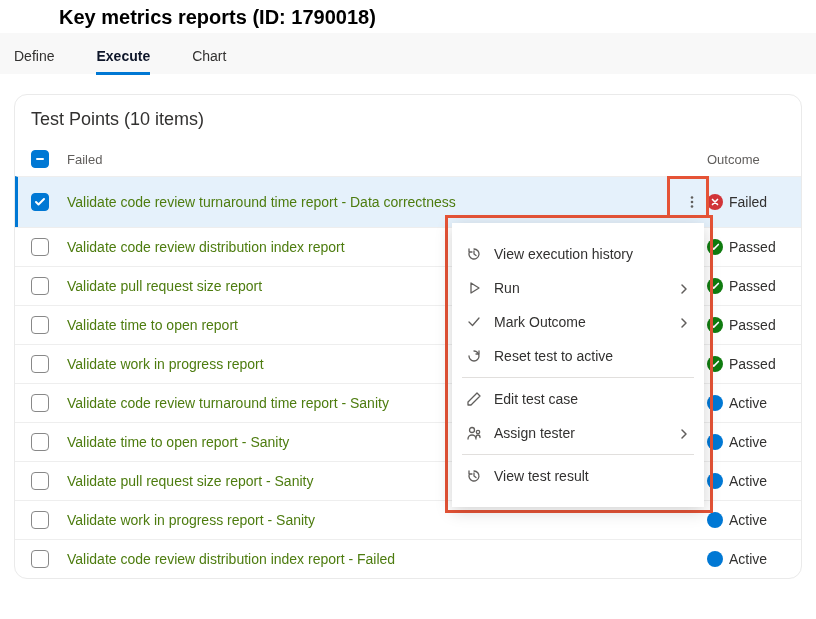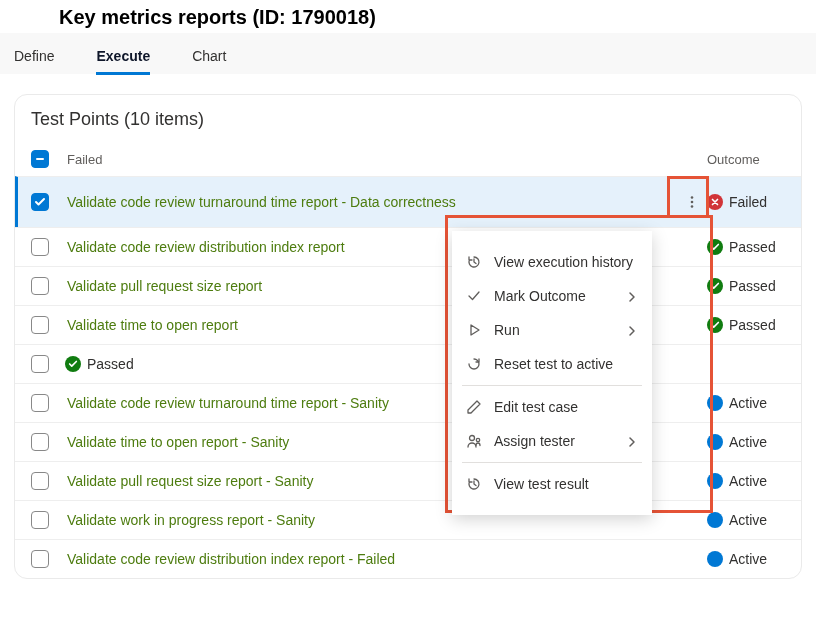--- a/index.html
+++ b/index.html
@@ -140,24 +140,23 @@
   }
   .menu-highlight {
     position: absolute;
     border: 3px solid #e55336;
     pointer-events: none;
   }
   .context-menu {
     position: absolute;
     background: #fff;
     box-shadow: 0 4px 16px rgba(0,0,0,0.18);
-    width: 200px;
+    width: 252px;
     z-index: 10;
     padding: 14px 0;
-    margin-top: 8px;
   }
   .menu-item {
     display: flex;
     align-items: center;
     padding: 9px 14px;
     cursor: pointer;
     color: #323130;
     gap: 12px;
   }
   .menu-icon {
@@ -263,20 +262,21 @@
               <path d="M2 6l2.5 2.5L10 3" stroke="#fff" stroke-width="2" fill="none" stroke-linecap="round" stroke-linejoin="round"></path>
             </svg>
           </span>
           <span>Passed</span>
         </div>
       </div>
       <div class="row">
         <div class="col-check">
           <span class="checkbox"></span>
         </div>
+        <div class="row-title">Validate work in progress report</div>
         <div class="outcome-cell">
           <span class="status-icon status-pass">
             <svg viewBox="0 0 12 12">
               <path d="M2 6l2.5 2.5L10 3" stroke="#fff" stroke-width="2" fill="none" stroke-linecap="round" stroke-linejoin="round"></path>
             </svg>
           </span>
           <span>Passed</span>
         </div>
       </div>
       <div class="row">
@@ -333,46 +333,46 @@
 
   <div class="context-menu" id="context-menu" style="top:128px; left:437px;">
       <div class="menu-item">
         <span class="menu-icon">
           <svg viewBox="0 0 16 16">
             <path d="M8 3a5 5 0 1 1-4.5 2.8M3 3v3h3" stroke="#605e5c" stroke-width="1.3" fill="none" stroke-linecap="round" stroke-linejoin="round"></path>
             <path d="M8 5v3l2 1.5" stroke="#605e5c" stroke-width="1.3" fill="none" stroke-linecap="round" stroke-linejoin="round"></path>
           </svg>
         </span>
         <span class="menu-label">View execution history</span>
+      </div>
+      <div class="menu-item">
+        <span class="menu-icon">
+          <svg viewBox="0 0 16 16">
+            <path d="M5 3l8 5-8 5z" stroke="#605e5c" stroke-width="1.3" fill="none" stroke-linecap="round" stroke-linejoin="round"></path>
+          </svg>
+        </span>
+        <span class="menu-label">Run</span>
+        <span class="menu-chevron"><svg viewBox="0 0 12 12" width="12" height="12">
+            <path d="M4 2l4 4-4 4" stroke="#605e5c" stroke-width="1.5" fill="none" stroke-linecap="round" stroke-linejoin="round"></path>
+          </svg></span>
       </div>
       <div class="menu-item">
         <span class="menu-icon">
           <svg viewBox="0 0 16 16">
             <path d="M3 8l3.5 3.5L13 4" stroke="#605e5c" stroke-width="1.3" fill="none" stroke-linecap="round" stroke-linejoin="round"></path>
           </svg>
         </span>
         <span class="menu-label">Mark Outcome</span>
         <span class="menu-chevron"><svg viewBox="0 0 12 12" width="12" height="12">
             <path d="M4 2l4 4-4 4" stroke="#605e5c" stroke-width="1.5" fill="none" stroke-linecap="round" stroke-linejoin="round"></path>
           </svg></span>
       </div>
       <div class="menu-item">
         <span class="menu-icon">
           <svg viewBox="0 0 16 16">
-            <path d="M5 3l8 5-8 5z" stroke="#605e5c" stroke-width="1.3" fill="none" stroke-linecap="round" stroke-linejoin="round"></path>
-          </svg>
-        </span>
-        <span class="menu-label">Run</span>
-        <span class="menu-chevron"><svg viewBox="0 0 12 12" width="12" height="12">
-            <path d="M4 2l4 4-4 4" stroke="#605e5c" stroke-width="1.5" fill="none" stroke-linecap="round" stroke-linejoin="round"></path>
-          </svg></span>
-      </div>
-      <div class="menu-item">
-        <span class="menu-icon">
-          <svg viewBox="0 0 16 16">
             <path d="M8 3a5 5 0 1 1-5 5" stroke="#605e5c" stroke-width="1.3" fill="none" stroke-linecap="round" stroke-linejoin="round"></path>
             <path d="M3 3v3h3" stroke="#605e5c" stroke-width="1.3" fill="none" stroke-linecap="round" stroke-linejoin="round" transform="scale(-1,1) translate(-16,0)"></path>
           </svg>
         </span>
         <span class="menu-label">Reset test to active</span>
       </div>
       <div class="menu-divider"></div>
       <div class="menu-item">
         <span class="menu-icon">
           <svg viewBox="0 0 16 16">

